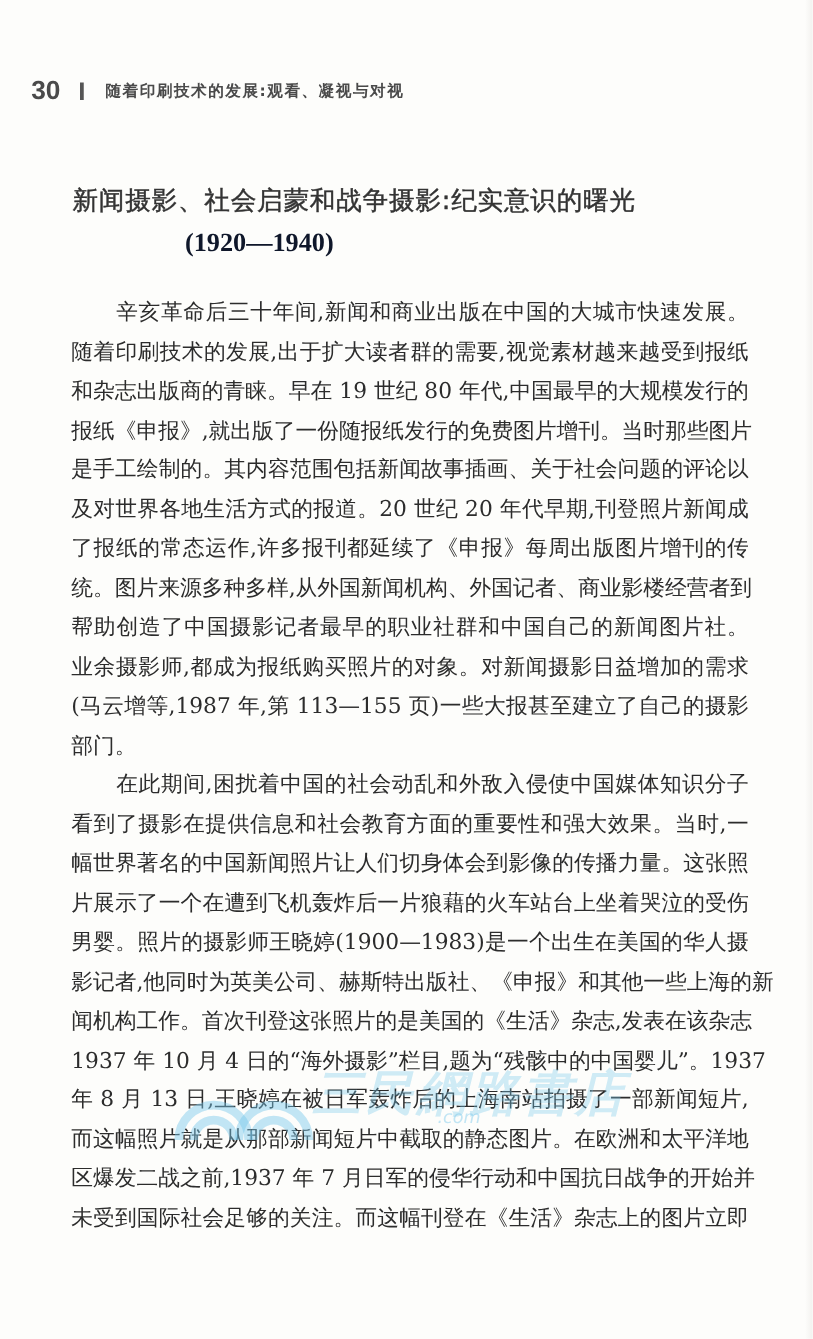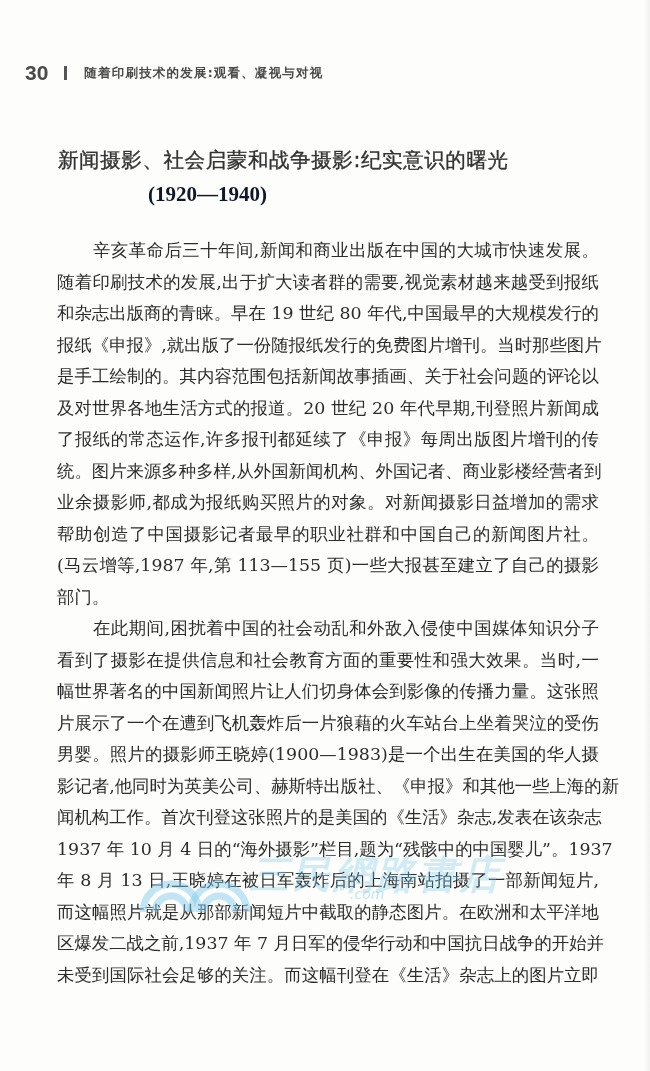--- a/index.html
+++ b/index.html
@@ -151,22 +151,22 @@
 <div class="body-text">
   <div>
     <div class="line indent">辛亥革命后三十年间,新闻和商业出版在中国的大城市快速发展。</div>
     <div class="line">随着印刷技术的发展,出于扩大读者群的需要,视觉素材越来越受到报纸</div>
     <div class="line">和杂志出版商的青睐。早在 19 世纪 80 年代,中国最早的大规模发行的</div>
     <div class="line">报纸《申报》,就出版了一份随报纸发行的免费图片增刊。当时那些图片</div>
     <div class="line">是手工绘制的。其内容范围包括新闻故事插画、关于社会问题的评论以</div>
     <div class="line">及对世界各地生活方式的报道。20 世纪 20 年代早期,刊登照片新闻成</div>
     <div class="line">了报纸的常态运作,许多报刊都延续了《申报》每周出版图片增刊的传</div>
     <div class="line">统。图片来源多种多样,从外国新闻机构、外国记者、商业影楼经营者到</div>
+    <div class="line">帮助创造了中国摄影记者最早的职业社群和中国自己的新闻图片社。</div>
     <div class="line">业余摄影师,都成为报纸购买照片的对象。对新闻摄影日益增加的需求</div>
-    <div class="line">帮助创造了中国摄影记者最早的职业社群和中国自己的新闻图片社。</div>
     <div class="line">(马云增等,1987 年,第 113—155 页)一些大报甚至建立了自己的摄影</div>
     <div class="line last">部门。</div>
   </div>
   <div>
     <div class="line indent">在此期间,困扰着中国的社会动乱和外敌入侵使中国媒体知识分子</div>
     <div class="line">看到了摄影在提供信息和社会教育方面的重要性和强大效果。当时,一</div>
     <div class="line">幅世界著名的中国新闻照片让人们切身体会到影像的传播力量。这张照</div>
     <div class="line">片展示了一个在遭到飞机轰炸后一片狼藉的火车站台上坐着哭泣的受伤</div>
     <div class="line">男婴。照片的摄影师王晓婷(1900—1983)是一个出生在美国的华人摄</div>
     <div class="line">影记者,他同时为英美公司、赫斯特出版社、《申报》和其他一些上海的新</div>

